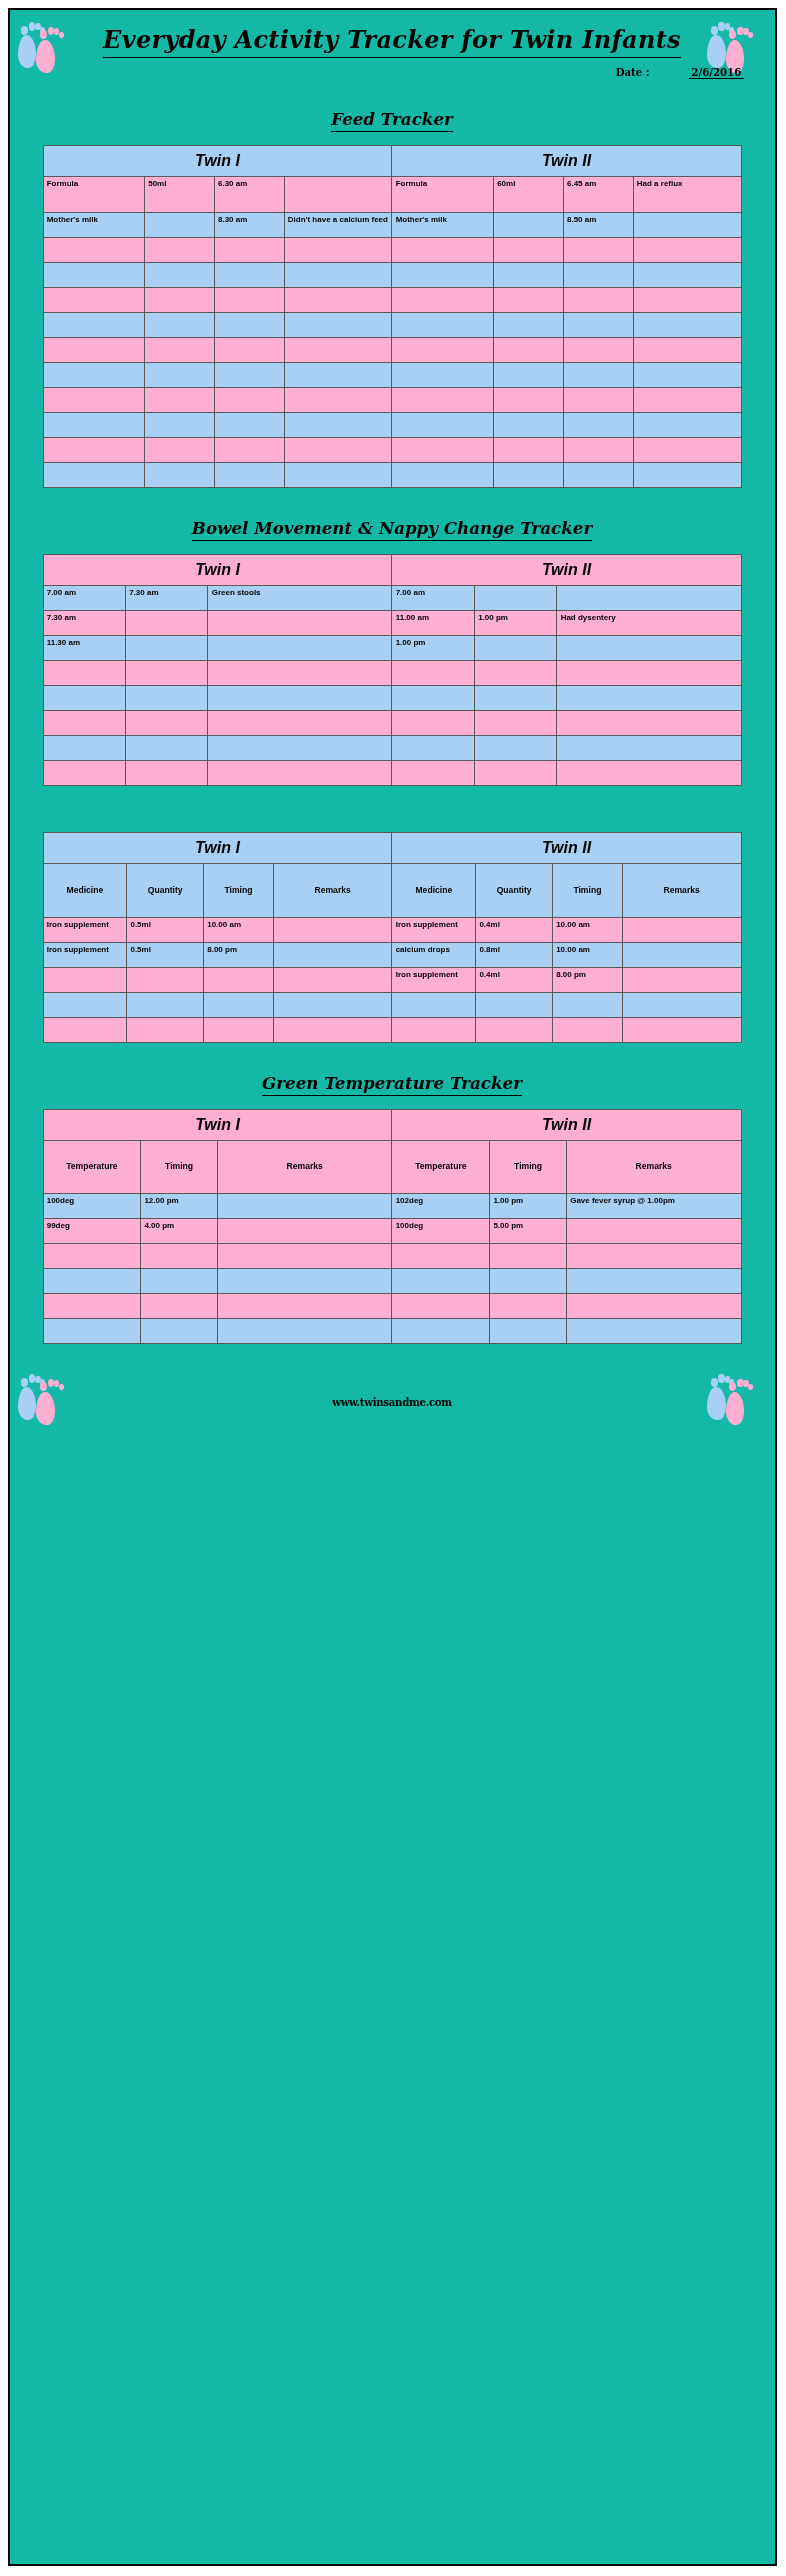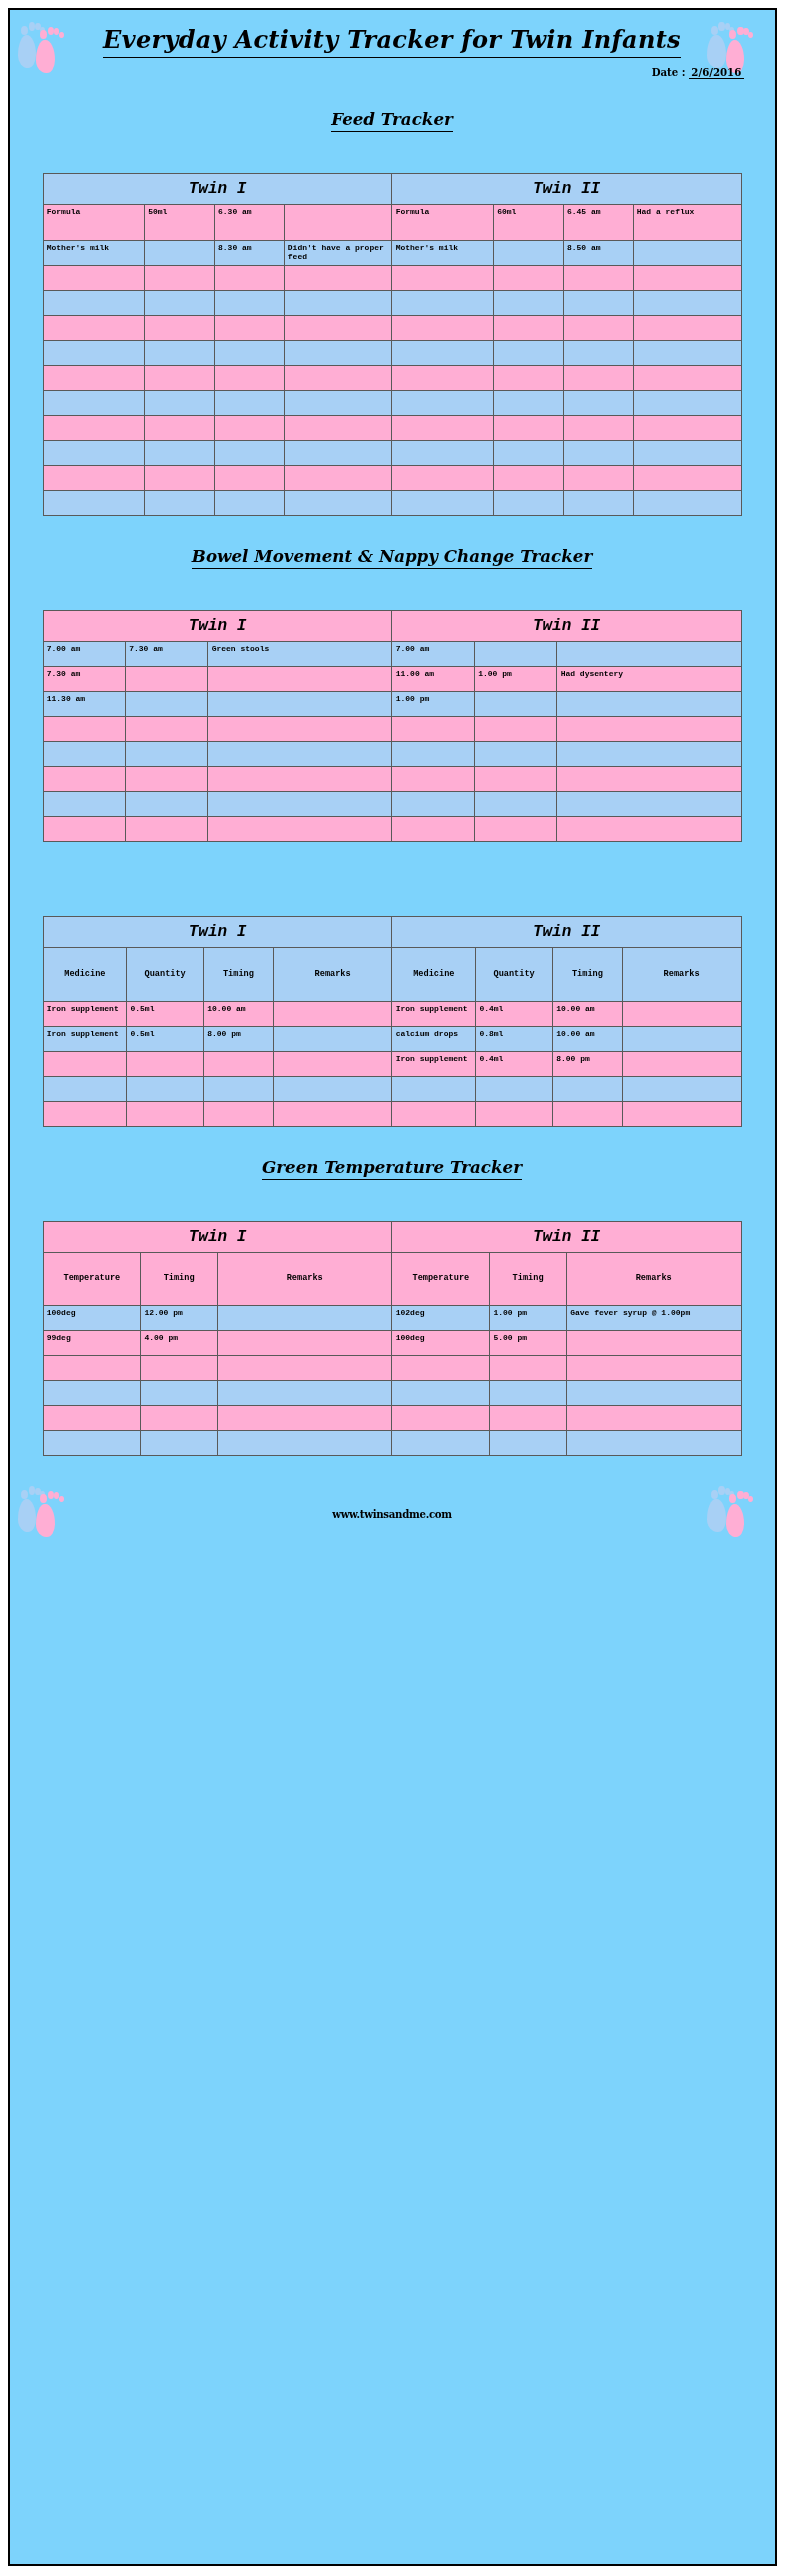--- a/index.html
+++ b/index.html
@@ -13,21 +13,21 @@
     position: relative;
     overflow: hidden;
   }
   .page {
     position: absolute;
     left: 7.5px; top: 7.5px;
     width: 769px;
     height: 2558px;
     border: 2.2px solid #000;
     box-sizing: border-box;
-    background: #7dd3fc;
+    background: #14b8a6;
   }
   
   .header {
     position: relative;
     height: 81px;
   }
   .foot-pair {
     position: absolute;
     top: 9.7px;
     width: 65px; height: 59px;
@@ -65,20 +65,21 @@
     position: absolute;
     right: 31px;
     top: 56px;
     font-family: "DejaVu Serif", serif;
     font-weight: bold;
     font-size: 10.2px;
   }
   .date-line .date-val {
     border-bottom: 1.1px solid #000;
     padding: 0 2.2px 0.5px 2.2px;
+    margin-left: 36px;
   }
 
   
   .section-title {
     text-align: center;
     font-family: "DejaVu Serif", serif;
     font-weight: bold;
     font-style: italic;
     font-size: 16.7px;
     color: #000;
@@ -88,22 +89,21 @@
     border-bottom: 1.3px solid #000;
     padding-bottom: 2.2px;
   }
 
   
   .tbl-wrap { padding: 0 33px; }
   table.tracker {
     width: 100%;
     border-collapse: collapse;
     table-layout: fixed;
-    font-family: Liberation Mono, monospace;
-    margin-top: 28px;
+    font-family: Liberation Sans, sans-serif;
   }
   table.tracker td, table.tracker th {
     border: 0.8px solid #595959;
     padding: 2.2px 3.2px;
     font-size: 8px;
     font-weight: bold;
     color: #000;
     vertical-align: top;
     text-align: left;
     word-wrap: break-word;
@@ -225,21 +225,21 @@
               <td class="pink"></td>
               <td class="pink mid-div">Formula</td>
               <td class="pink">60ml</td>
               <td class="pink">6.45 am</td>
               <td class="pink">Had a reflux</td>
             </tr>
             <tr style="height: 25px;">
               <td class="blue">Mother's milk</td>
               <td class="blue"></td>
               <td class="blue">8.30 am</td>
-              <td class="blue">Didn't have a proper feed</td>
+              <td class="blue">Didn't have a calcium feed</td>
               <td class="blue mid-div">Mother's milk</td>
               <td class="blue"></td>
               <td class="blue">8.50 am</td>
               <td class="blue"></td>
             </tr>
             <tr style="height: 25px;">
               <td class="pink"></td>
               <td class="pink"></td>
               <td class="pink"></td>
               <td class="pink"></td>

